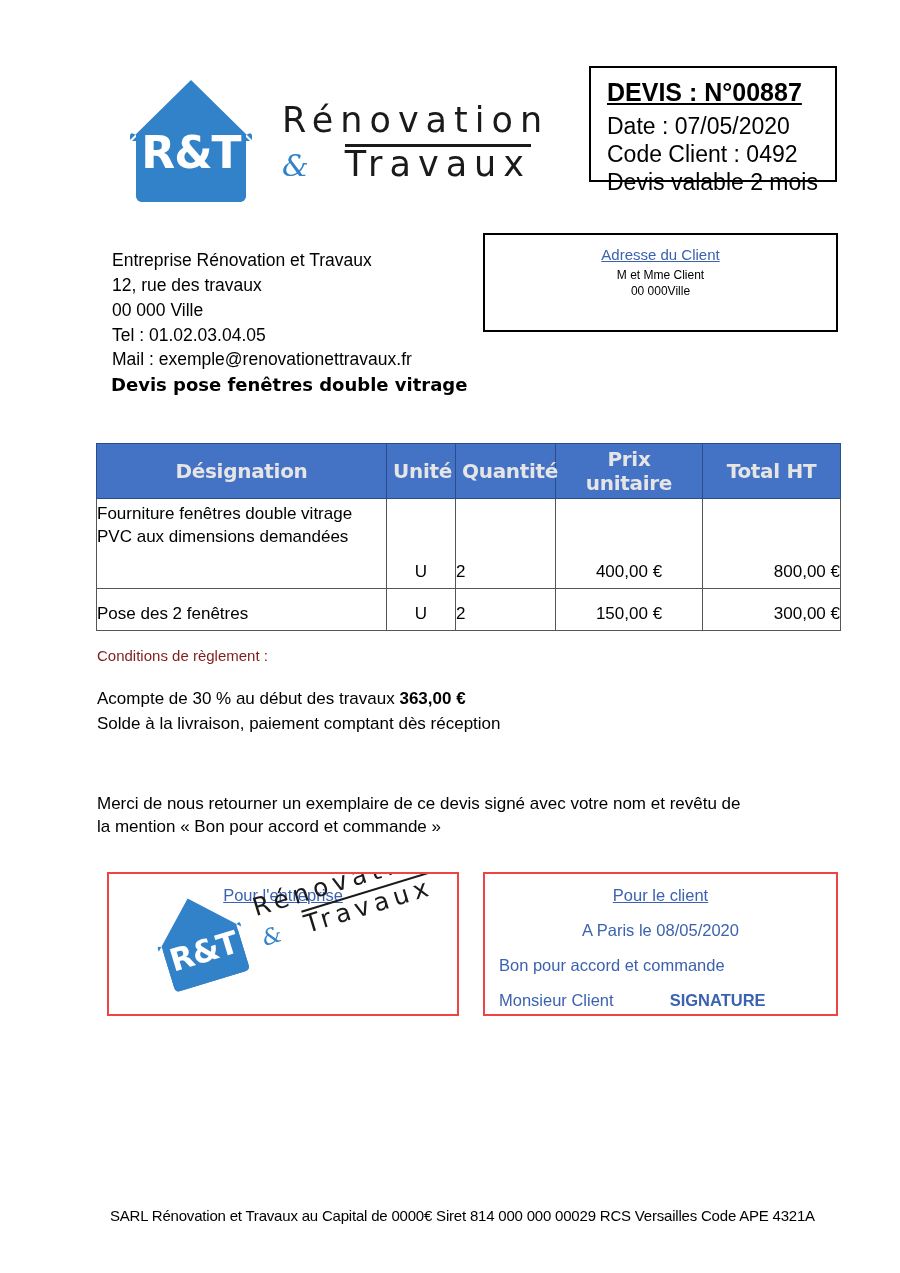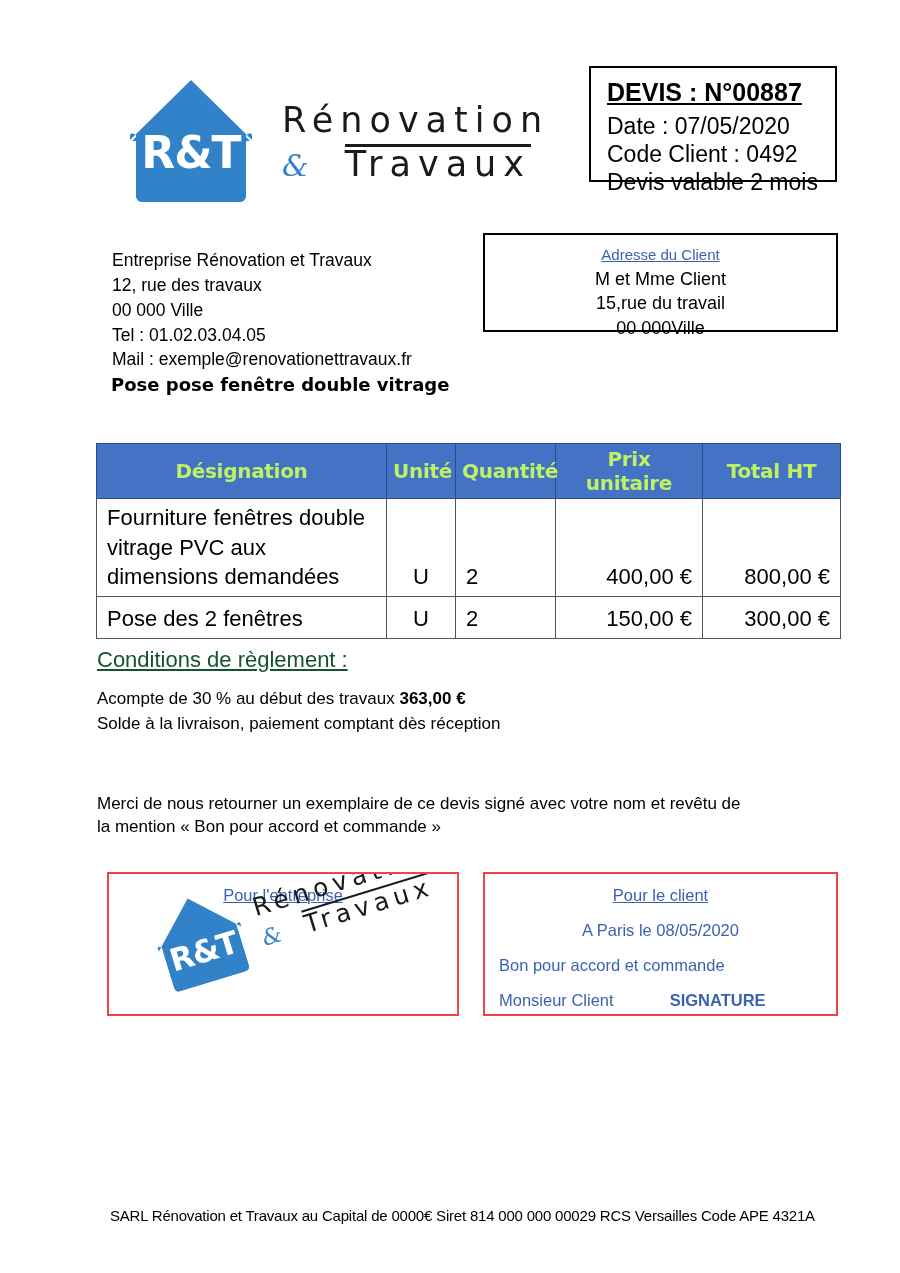--- a/index.html
+++ b/index.html
@@ -102,68 +102,67 @@
     text-align: center;
     padding-top: 11px;
   }
   .client-title {
     color: #3b62b0;
     text-decoration: underline;
     font-size: 15px;
     margin-bottom: 4px;
   }
   .client-line {
-    font-size: 18px;
+    font-size: 12px;
     line-height: 1.35;
   }
 
   
   .subject {
     position: absolute;
     font-weight: bold;
     font-size: 18px;
     font-family: "DejaVu Sans", sans-serif;
   }
 
   
   .items-table {
     position: absolute;
     border-collapse: collapse;
     table-layout: fixed;
   }
   .items-table th {
     background: #4472c4;
-    color: #bef264;
+    color: #e5e5e5;
     font-weight: bold;
     font-size: 20px;
     font-family: "DejaVu Sans", sans-serif;
     text-align: center;
     padding: 3px 6px;
     border: 1px solid #2a4d8f;
     letter-spacing: -0.3px;
   }
   .items-table td {
     border: 1px solid #555;
-    font-size: 22px;
-    padding: 4px 10px;
+    font-size: 17px;
+    padding: 4px 0;
     vertical-align: bottom;
     line-height: 1.35;
   }
   td.c-desig { text-align: left; vertical-align: top; }
   td.c-unite { text-align: center; }
   td.c-qte   { text-align: left; }
-  td.c-pu    { text-align: right; }
+  td.c-pu    { text-align: center; }
   td.c-tot   { text-align: right; }
 
   
   .cond-title {
     position: absolute;
-    color: #14532d;
-    text-decoration: underline;
-    font-size: 22px;
+    color: #7f1d1d;
+    font-size: 15px;
   }
   .cond-body {
     position: absolute;
     font-size: 17px;
     line-height: 1.45;
   }
   .cond-body b { font-weight: bold; }
 
   
   .totals-box {
@@ -279,25 +278,24 @@
     <div>Entreprise Rénovation et Travaux</div>
     <div>12, rue des travaux</div>
     <div>00 000 Ville</div>
     <div>Tel : 01.02.03.04.05</div>
     <div>Mail : exemple@renovationettravaux.fr</div>
   </div>
 
   <div class="client-box" style="left:483px; top:233px; width:355px; height:99px;">
     <div class="client-title">Adresse du Client</div>
     <div class="client-line">M et Mme Client</div>
-    <div class="client-line">15,rue du travail</div>
     <div class="client-line">00 000Ville</div>
   </div>
 
-  <div class="subject" style="left:111px; top:374px;">Pose pose fenêtre double vitrage</div>
+  <div class="subject" style="left:111px; top:374px;">Devis pose fenêtres double vitrage</div>
 
   <table class="items-table" style="left:96px; top:443px; width:744px;">
     <colgroup>
       <col style="width:290px;">
       <col style="width:69px;">
       <col style="width:100px;">
       <col style="width:147px;">
       <col style="width:138px;">
     </colgroup>
     <thead>

